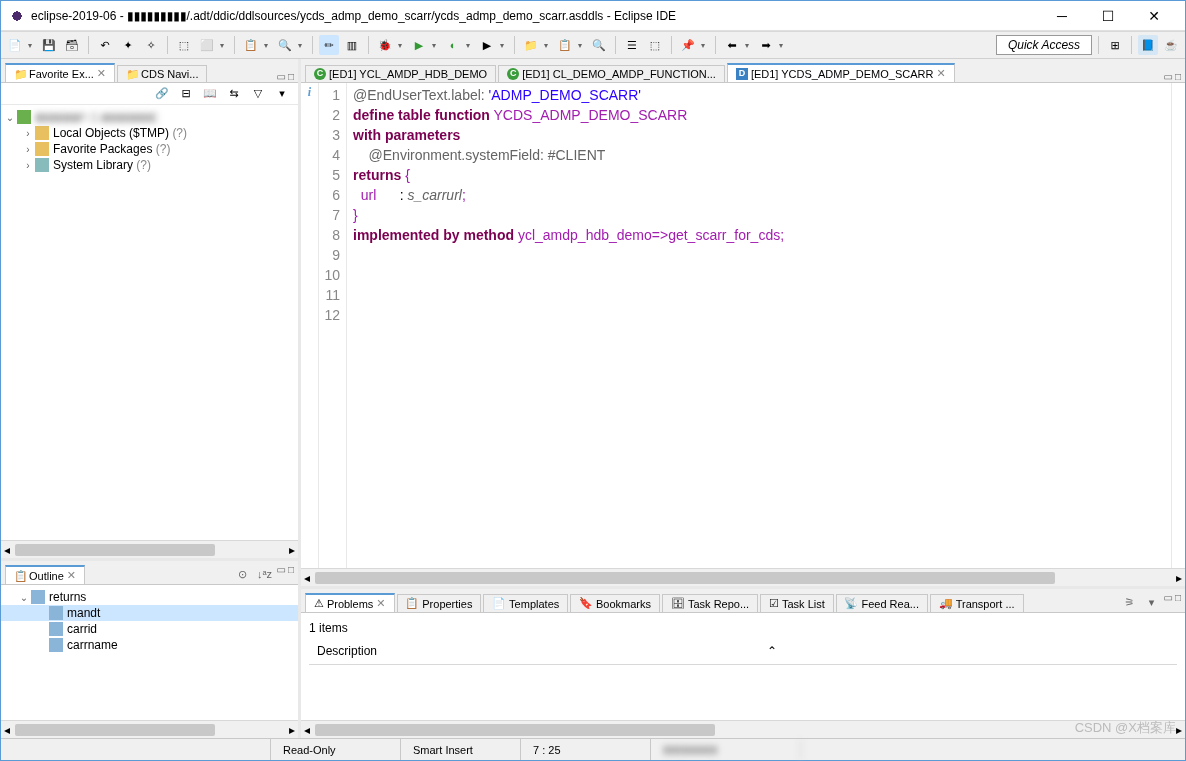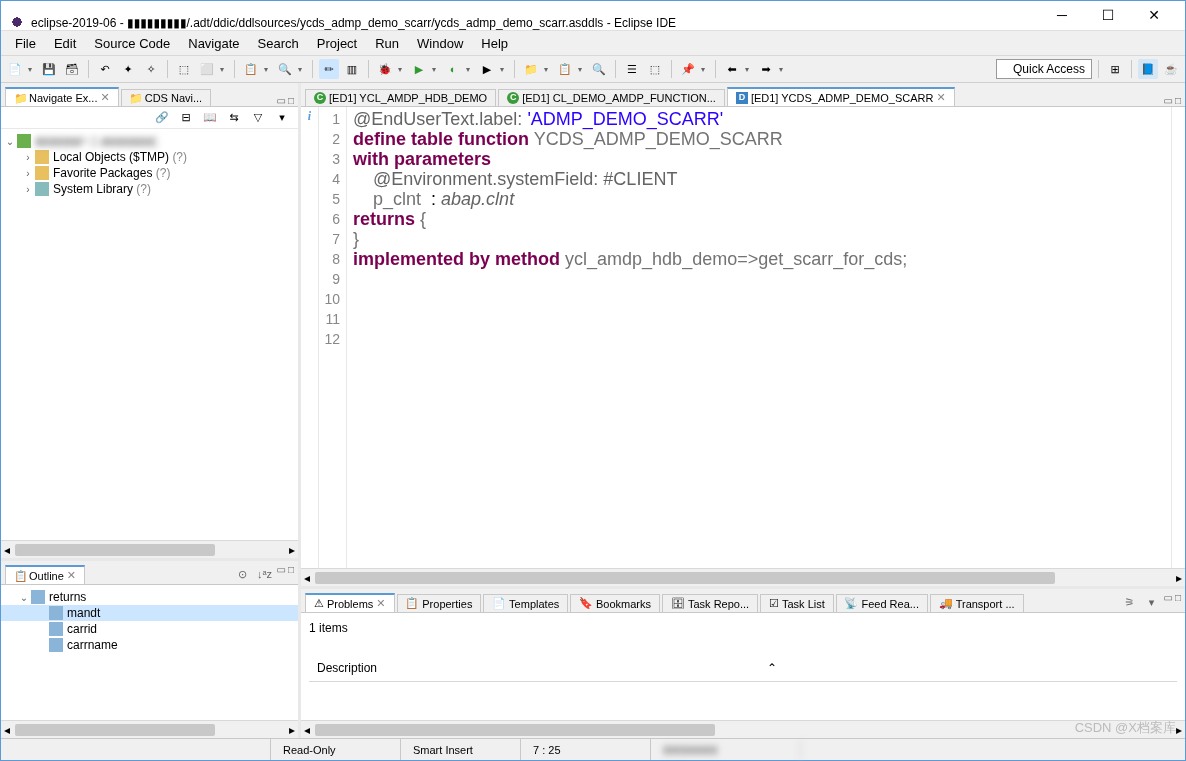--- a/index.html
+++ b/index.html
@@ -1,18 +1,18 @@
 <!DOCTYPE html>
 <html><head>
 <meta charset="utf-8">
 <style>
 * { box-sizing: border-box; margin: 0; padding: 0; font-family: "Segoe UI", Tahoma, sans-serif; }
 body { background: #fff; font-size: 12px; color: #000; overflow: hidden; }
 .window { width: 1186px; height: 761px; border: 1px solid #5a9bd5; display: flex; flex-direction: column; background: #f0f0f0; }
-.titlebar { height: 30px; background: #fff; display: flex; align-items: flex-end; padding: 0 8px; border-bottom: 1px solid #e0e0e0; }
+.titlebar { height: 30px; background: #fff; display: flex; align-items: center; padding: 0 8px; border-bottom: 1px solid #e0e0e0; }
 .titlebar .icon { width: 16px; height: 16px; margin-right: 6px; background: radial-gradient(circle, #4a2a6b 40%, transparent 41%); border-radius: 50%; }
 .titlebar .title { flex: 1; font-size: 12px; overflow: hidden; white-space: nowrap; text-overflow: ellipsis; }
 .winbtns { display: flex; }
 .winbtn { width: 46px; height: 30px; display: flex; align-items: center; justify-content: center; cursor: pointer; font-size: 14px; }
 .menubar { height: 24px; background: #f0f0f0; display: flex; align-items: center; padding: 0 6px; gap: 2px; }
 .menubar .mitem { padding: 2px 8px; cursor: pointer; font-size: 13px; }
 .toolbar { height: 28px; background: #f0f0f0; border-top: 1px solid #d8d8d8; border-bottom: 1px solid #d0d0d0; display: flex; align-items: center; padding: 0 4px; gap: 3px; }
 .tbtn { width: 20px; height: 20px; display: flex; align-items: center; justify-content: center; cursor: pointer; border-radius: 2px; font-size: 11px; }
 .tsep { width: 1px; height: 18px; background: #c8c8c8; margin: 0 3px; }
 .dd { width: 8px; font-size: 8px; color: #666; cursor: pointer; }
@@ -36,34 +36,34 @@
 .blur { filter: blur(3px); color: #999; }
 .hscroll { height: 18px; background: #f0f0f0; border-top: 1px solid #d8d8d8; display: flex; align-items: center; }
 .hscroll .thumb { height: 12px; background: #c8c8c8; border-radius: 2px; }
 .outline { border-top: 3px solid #e8e8e8; display: flex; flex-direction: column; height: 180px; }
 .rightpane { flex: 1; display: flex; flex-direction: column; overflow: hidden; }
 .editorarea { flex: 1; display: flex; overflow: hidden; background: #fff; }
 .ruler { width: 18px; background: #fff; border-right: 1px solid #e8e8e8; padding-top: 2px; }
 .ruler .info { color: #5a9bd5; font-style: italic; font-family: Georgia, serif; font-weight: bold; text-align: center; font-size: 12px; }
 .gutter { width: 28px; background: #fff; text-align: right; padding: 2px 6px 0 0; color: #888; font-family: Consolas, monospace; font-size: 14px; border-right: 1px solid #e8e8e8; }
 .gutter div { line-height: 20px; }
-.code { flex: 1; padding: 2px 6px; font-family: Consolas, monospace; font-size: 18px; line-height: 20px; overflow: hidden; position: relative; }
+.code { flex: 1; padding: 2px 6px; font-family: Consolas, monospace; font-size: 14px; line-height: 20px; overflow: hidden; position: relative; }
 .code .ln { white-space: pre; }
 .code .hl { background: #eaf2fb; display: block; }
 .kw { color: #7b0052; font-weight: bold; }
 .ann { color: #646464; }
 .str { color: #2a00ff; }
 .typ { color: #646464; font-style: italic; }
-.id { color: #737373; }
+.id { color: #a21caf; }
 .caret { border-right: 1px solid #000; }
 .ovmap { width: 14px; background: #fff; border-left: 1px solid #e8e8e8; }
 .bottom { height: 152px; border-top: 3px solid #e8e8e8; display: flex; flex-direction: column; background: #fff; }
 .btabs { height: 24px; display: flex; align-items: flex-end; background: #f0f0f0; border-bottom: 1px solid #c8c8c8; padding: 0 4px; overflow: hidden; }
 .probcontent { flex: 1; padding: 8px; overflow: auto; }
-.tablehead { border-bottom: 1px solid #d8d8d8; padding: 4px 0; margin-top: 20px; display: flex; }
+.tablehead { border-bottom: 1px solid #d8d8d8; padding: 4px 0; margin-top: 3px; display: flex; }
 .tablehead .col { padding: 2px 8px; }
 .statusbar { height: 22px; background: #f0f0f0; border-top: 1px solid #c8c8c8; display: flex; align-items: center; font-size: 11px; }
 .statusbar .cell { padding: 0 12px; border-right: 1px solid #c8c8c8; height: 100%; display: flex; align-items: center; }
 .watermark { position: absolute; right: 10px; bottom: 24px; color: #bbb; font-size: 13px; pointer-events: none; }
 .q { color: #888; }
 .ic-pkg { background: #e8c060; }
 .ic-fav { background: #e8c060; }
 .ic-lib { background: #8bb; }
 .ic-cds { background: #3b82c4; }
 .ic-cls { background: #3b9c3b; border-radius: 50%; }
@@ -77,31 +77,20 @@
   <div class="titlebar">
     <span class="icon"></span>
     <span class="title">eclipse-2019-06 - ▮▮▮▮▮▮▮▮▮/.adt/ddic/ddlsources/ycds_admp_demo_scarr/ycds_admp_demo_scarr.asddls - Eclipse IDE</span>
     <div class="winbtns">
       <div class="winbtn">─</div>
       <div class="winbtn">☐</div>
       <div class="winbtn close">✕</div>
     </div>
   </div>
 
-  <div class="menubar" id="menubar">
-      <div class="mitem">File</div>
-      <div class="mitem">Edit</div>
-      <div class="mitem">Source Code</div>
-      <div class="mitem">Navigate</div>
-      <div class="mitem">Search</div>
-      <div class="mitem">Project</div>
-      <div class="mitem">Run</div>
-      <div class="mitem">Window</div>
-      <div class="mitem">Help</div>
-    </div>
 
   <div class="toolbar">
     <span class="tbtn">📄</span>
       <span class="dd">▾</span>
     <span class="tbtn">💾</span>
     <span class="tbtn">🗃</span>
     <span class="tsep"></span>
     <span class="tbtn">↶</span>
     <span class="tbtn">✦</span>
     <span class="tbtn">✧</span>
@@ -137,36 +126,36 @@
     <span class="tbtn">⬚</span>
     <span class="tsep"></span>
     <span class="tbtn">📌</span>
       <span class="dd">▾</span>
     <span class="tsep"></span>
     <span class="tbtn">⬅</span>
       <span class="dd">▾</span>
     <span class="tbtn">➡</span>
       <span class="dd">▾</span>
     <div class="qaccess">
-      <input style="text-align: right;" value="Quick Access">
+      <input style="text-align: center; font-style: italic;" value="Quick Access">
     </div>
     <span class="tsep"></span>
     <span class="tbtn">⊞</span>
     <span class="tsep"></span>
     <span class="tbtn" style="background:#d5e6f5">📘</span>
     <span class="tbtn">☕</span>
   </div>
 
   <div class="content">
 
     <div class="leftpane">
       <div class="tabrow" id="left-tabs">
           <div class="tab active">
             <span class="ticon">📁</span>
-            <span>Navigate Ex...</span>
+            <span>Favorite Ex...</span>
             <span class="x">✕</span>
           </div>
           <div class="tab">
             <span class="ticon">📁</span>
             <span>CDS Navi...</span>
           </div>
         <div class="tabctrls">
           <span>▭</span>
           <span>□</span>
         </div>
@@ -288,22 +277,22 @@
             <div>9</div>
             <div>10</div>
             <div>11</div>
             <div>12</div>
           </div>
         <div class="code" id="code">
             <div class="ln"><span class="ann">@EndUserText.label:</span> <span class="str">'ADMP_DEMO_SCARR'</span></div>
             <div class="ln"><span class="kw">define table function</span> <span class="id">YCDS_ADMP_DEMO_SCARR</span></div>
             <div class="ln"><span class="kw">with parameters</span></div>
             <div class="ln">    <span class="ann">@Environment.systemField: #CLIENT</span></div>
-            <div class="ln">    <span class="id">p_clnt</span>  : <span class="typ">abap.clnt</span></div>
             <div class="ln"><span class="kw">returns</span> <span class="id">{</span></div>
+            <div class="ln">  <span class="id">url</span>      : <span class="typ">s_carrurl</span><span class="id">;</span></div>
             <div class="ln"><span class="id">}</span></div>
             <div class="ln"><span class="kw">implemented by method</span> <span class="id">ycl_amdp_hdb_demo=&gt;get_scarr_for_cds;</span></div>
           </div>
         <div class="ovmap"></div>
       </div>
       <div class="hscroll">
           <span style="width:12px;text-align:center">◂</span>
           <div class="thumb" style="width:740px;margin-left:2px"></div>
           <span style="margin-left:auto;width:12px;text-align:center">▸</span>
         </div>

